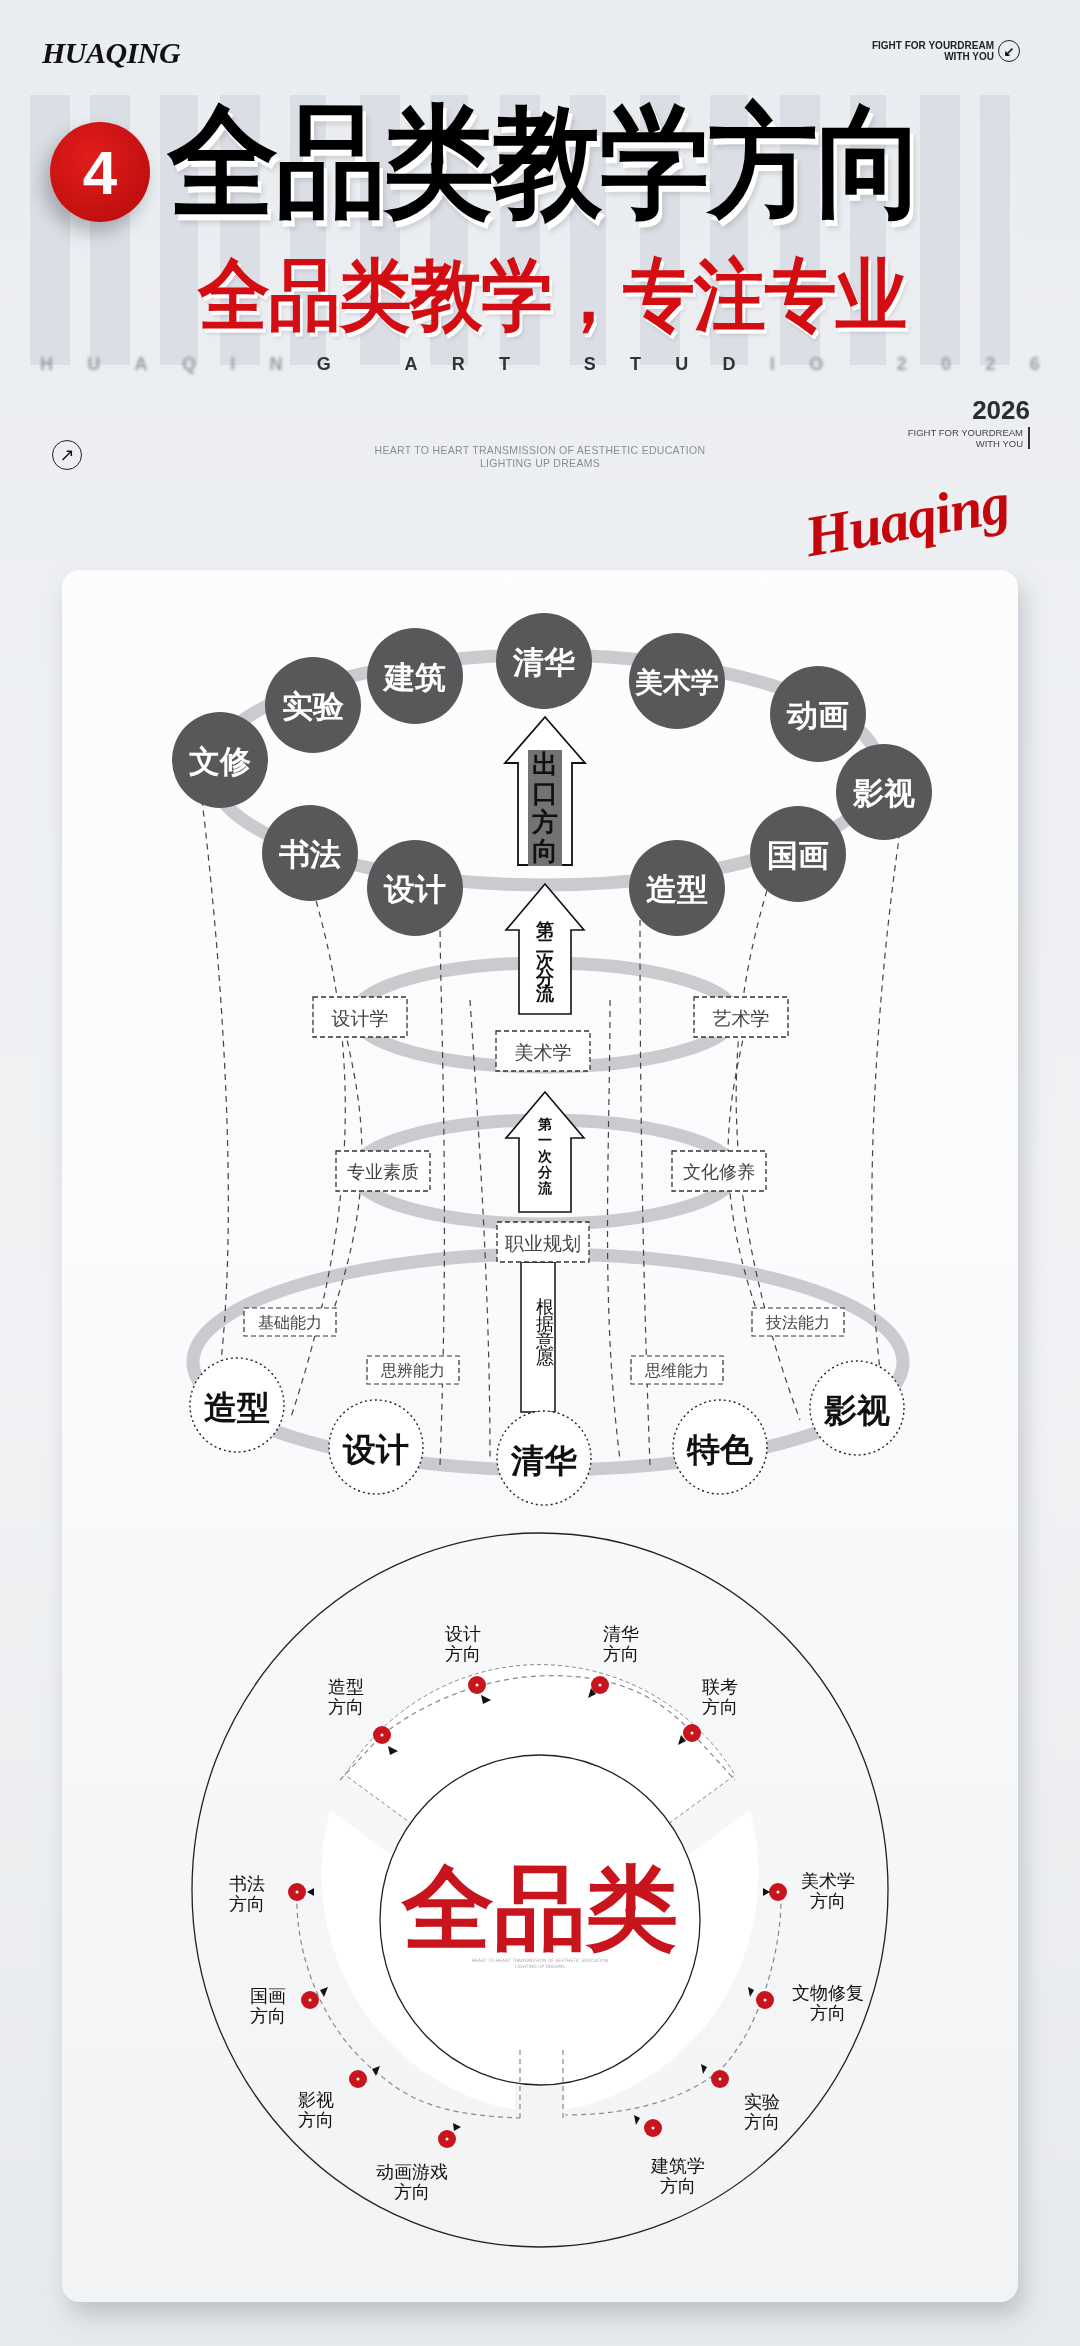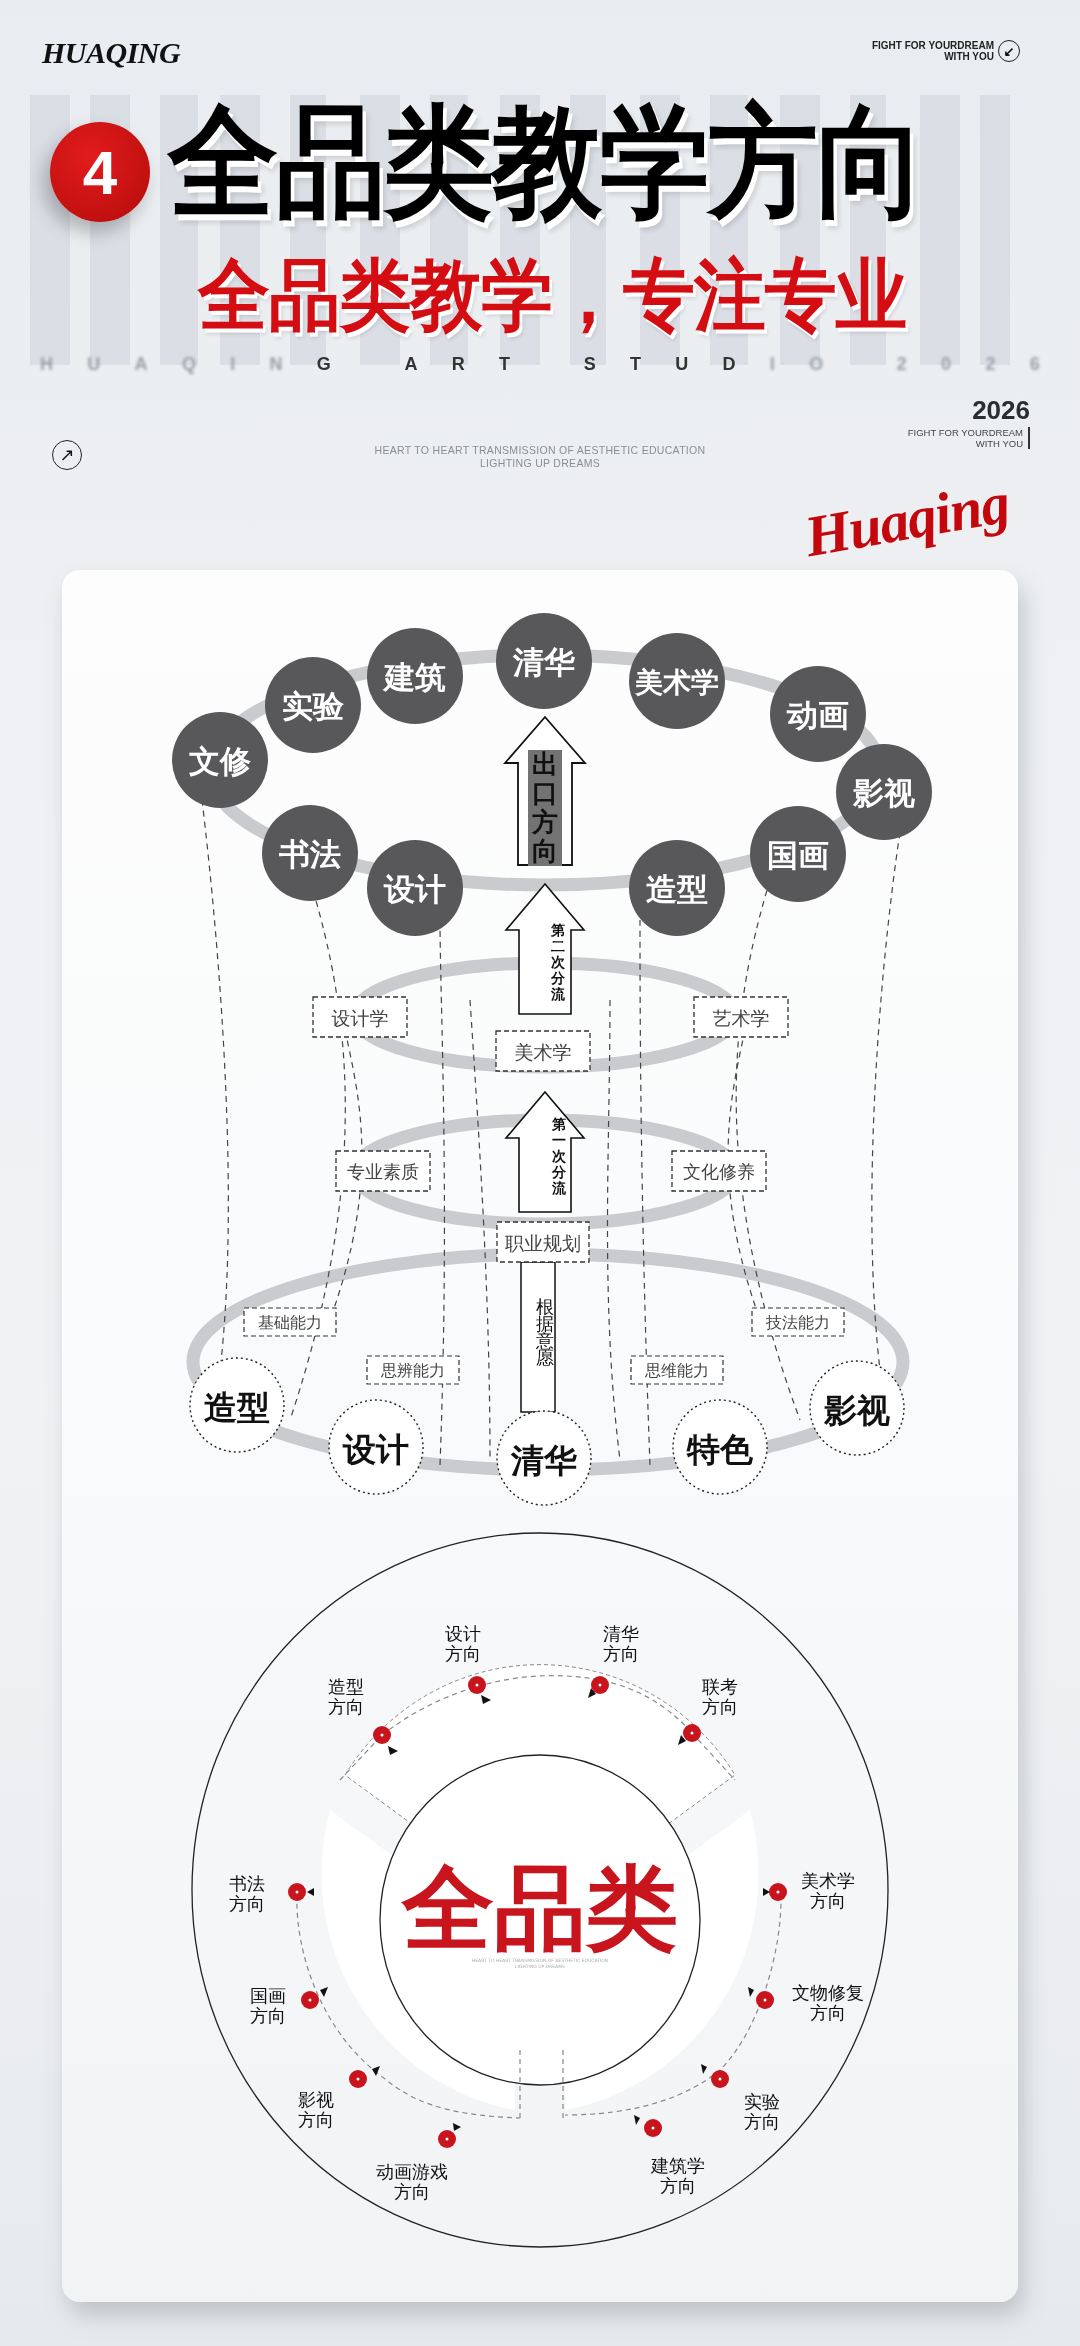--- a/index.html
+++ b/index.html
@@ -339,16 +339,16 @@
       <text x="316" y="2106">影视</text>
         <text x="316" y="2126">方向</text>
       <text x="268" y="2002">国画</text>
         <text x="268" y="2022">方向</text>
       <text x="247" y="1890">书法</text>
         <text x="247" y="1910">方向</text>
     </g>
   </g>
 </svg>
 
-<div class="abs" style="left:546px;top:922px;width:24px;font-size:14px;font-weight:bold;line-height:16px;text-align:center;color:#111;word-break:break-all;">第二次分流</div>
-<div class="abs" style="left:533px;top:1116px;width:24px;font-size:14px;font-weight:bold;line-height:16px;color:#111;word-break:break-all;margin-left:19px;">第一次分流</div>
+<div class="abs" style="left:533px;top:922px;width:24px;font-size:18px;font-weight:bold;line-height:16px;text-align:center;color:#111;word-break:break-all;">第二次分流</div>
+<div class="abs" style="left:533px;top:1116px;width:24px;font-size:14px;font-weight:bold;line-height:16px;text-align:center;color:#111;word-break:break-all;">第一次分流</div>
 <div class="abs" style="left:533px;top:1298px;width:24px;font-size:18px;line-height:17px;text-align:center;color:#111;word-break:break-all;">根据意愿</div>
 <div class="abs" style="left:528px;top:750px;width:34px;font-size:26px;font-weight:bold;line-height:29px;text-align:center;color:#111;word-break:break-all;background:#737373;">出口方向</div>
 
 </body></html>

